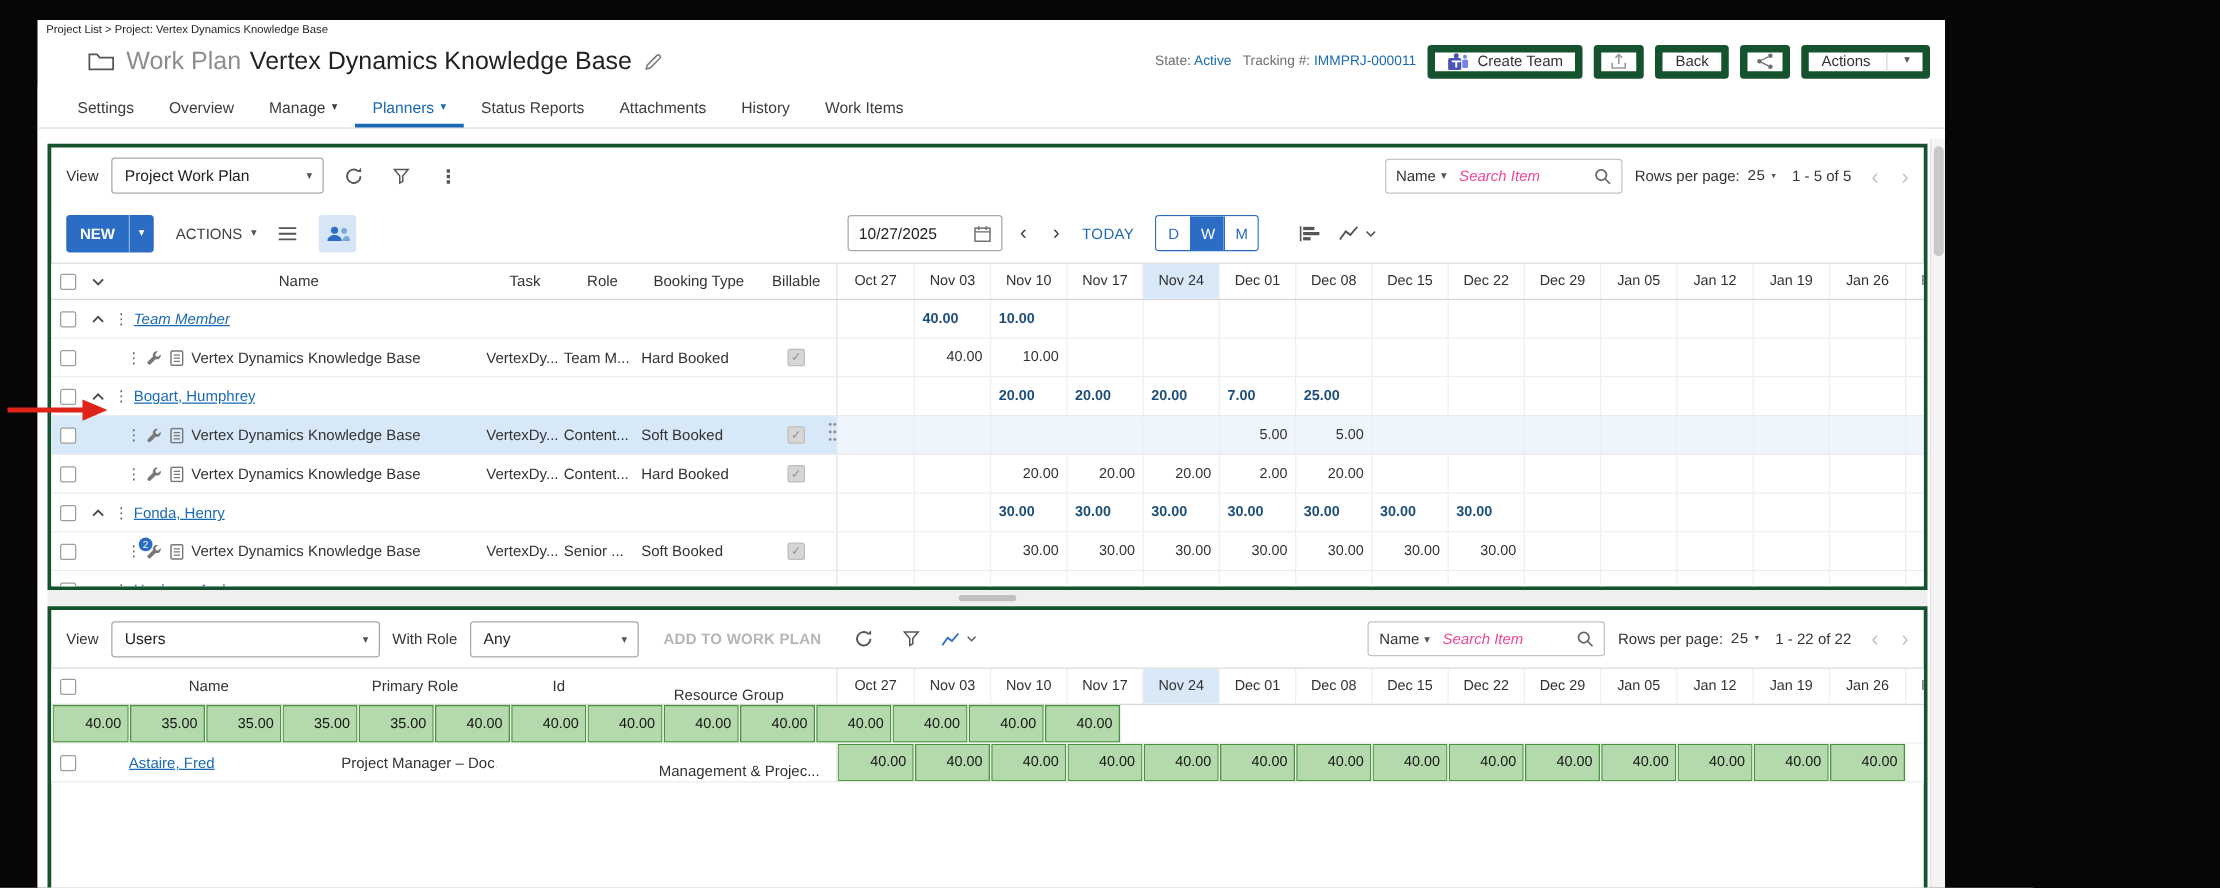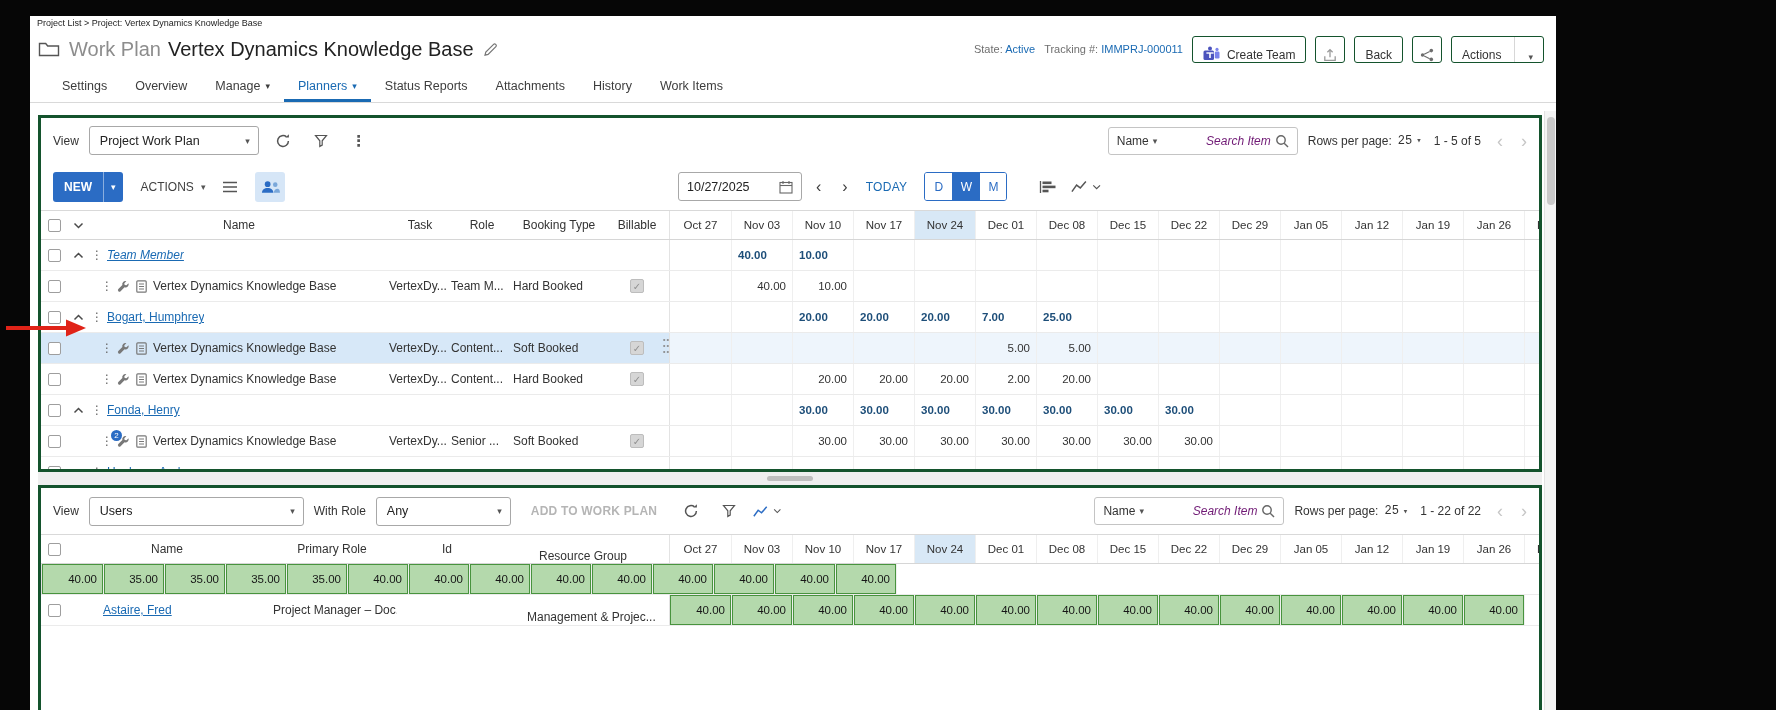--- a/index.html
+++ b/index.html
@@ -3,30 +3,30 @@
 <meta charset="utf-8">
 <style>
 * { margin:0; padding:0; box-sizing:border-box; }
 html,body { width:1776px; height:710px; background:#060606; overflow:hidden;
   font-family:"Liberation Sans","DejaVu Sans",sans-serif; }
 .frame { position:relative; width:1776px; height:710px; background:#060606; }
 .app { position:absolute; left:30px; top:16px; width:1526px; height:702px; background:#fff; overflow:hidden; }
 
 
 .crumb { font-size:9px; color:#1c1c1c; padding:2px 0 0 7px; height:13px; white-space:nowrap; }
-.hdr { display:flex; align-items:center; height:40px; padding:0 12px 0 8px; }
+.hdr { display:flex; align-items:center; height:40px; padding:0 12px 0 8px;margin-left:32px; }
 .t-gray { font-size:20px; color:#8d8d8d; margin:0 7px 0 9px; white-space:nowrap; }
 .t-dark { font-size:20px; color:#222; white-space:nowrap; }
 .ic { display:flex; align-items:center; }
 .pencil { margin-left:9px; }
 .hdr-right { margin-left:auto; display:flex; align-items:center; gap:9px; }
 .meta { font-size:11px; color:#6f6f6f; white-space:nowrap; }
 .mvalue { color:#1a6ab3; }
-.btn { height:27px; border:1px solid #14532d; border-radius:3px; background:#fff; font-size:12px; color:#333;
-  display:flex; align-items:flex-end; gap:7px; padding:0 10px; cursor:pointer; white-space:nowrap; font-family:inherit; }
+.btn { height:27px; border:6px solid #14532d; border-radius:3px; background:#fff; font-size:12px; color:#333;
+  display:flex; align-items:flex-start; gap:7px; padding:0 10px; cursor:pointer; white-space:nowrap; font-family:inherit; }
 .btn.iconb { padding:0 7px; }
 .divv { width:1px; align-self:stretch; background:#d7d7d7; margin-left:6px; }
 .car { font-size:9px; color:#555; padding-left:6px; }
 
 
 .tabs { display:flex; align-items:stretch; height:34px; padding-left:18px; border-bottom:1px solid #d9d9d9; background:#fff; }
 .tab { display:flex; align-items:center; gap:5px; padding:0 14px; font-size:12.5px; color:#3d3d3d; cursor:pointer; }
 .tab.active { color:#1a6ab3; box-shadow:inset 0 -3px 0 #1a6ab3; }
 .tcaret { font-size:9px; }
 
@@ -48,21 +48,21 @@
   display:flex; align-items:center; padding:0 24px 0 10px; font-size:12.5px; color:#222; cursor:pointer; flex:none; white-space:nowrap; }
 .scar { position:absolute; right:8px; font-size:9px; color:#555; }
 .wp-view { width:170px; } .res-view { width:215px; } .role-view { width:135px; }
 .iconbtn { width:28px; height:28px; display:flex; align-items:center; justify-content:center; cursor:pointer; flex:none; }
 .kebab-lg { font-size:15px; color:#555; font-weight:bold; }
 .spacer { flex:1; }
 .searchbox { width:190px; height:28px; border:1px solid #c4c4c4; border-radius:3px; background:#fff;
   display:flex; align-items:center; padding:0 8px; gap:4px; flex:none; cursor:text; }
 .sfield { font-size:12px; color:#333; }
 .carS { font-size:9px; color:#555; }
-.sph { flex:1; font-size:12px; font-style:italic; color:#701a75; padding-left:6px; white-space:nowrap; overflow:hidden;text-align:right; }
+.sph { flex:1; font-size:12px; font-style:italic; color:#ec4899; padding-left:6px; white-space:nowrap; overflow:hidden; }
 .rpp { font-size:12px; color:#333; display:flex; align-items:center; gap:6px; flex:none; white-space:nowrap; }
 .rppv { display:flex; align-items:center; gap:4px; cursor:pointer;font-family:Liberation Mono, monospace; }
 .range { font-size:12px; color:#333; flex:none; margin:0 2px; white-space:nowrap; }
 .pg { font-size:18px; color:#c6c6c6; padding:0 4px; line-height:1; cursor:default; flex:none; }
 .btn-new { height:30px; background:#2b6cc4; border-radius:3px; color:#fff; display:flex; align-items:center;
   font-weight:bold; font-size:12px; cursor:pointer; flex:none; }
 .bnlab { padding:0 11px; }
 .bndiv { width:1px; align-self:stretch; background:rgba(255,255,255,.45); }
 .bncar { padding:0 7px; font-size:9px; }
 .btn-act { display:flex; align-items:center; gap:7px; font-size:12px; color:#3f3f3f; margin-left:8px; cursor:pointer; }

